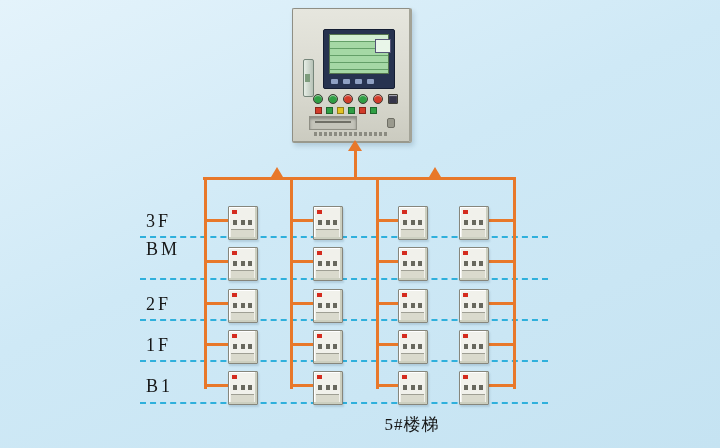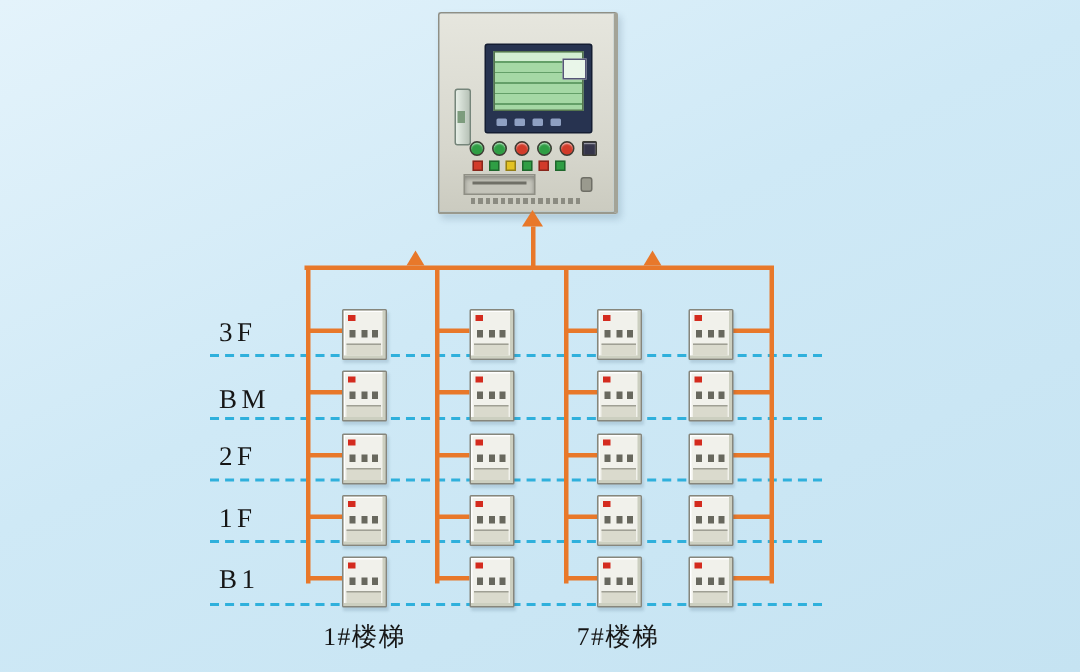--- a/index.html
+++ b/index.html
@@ -156,27 +156,26 @@
 
   <div class="arrow-up" style="left:348px;top:140px;"></div>
   <div class="vline" id="riser-main"></div>
 
   <div class="hline" id="bus-h"></div>
 
   <div class="arrow-up small" style="left:271px;top:167px;"></div>
   <div class="arrow-up small" style="left:429px;top:167px;"></div>
 
   <div class="floor-label" style="top:211px">3F</div>
-  <div class="floor-label" style="top:256px">BM</div>
+  <div class="floor-label" style="top:239px">BM</div>
   <div class="floor-label" style="top:294px">2F</div>
   <div class="floor-label" style="top:335px">1F</div>
   <div class="floor-label" style="top:376px">B1</div>
 
-  <div class="stair-label" style="left:197px">1#楼梯</div>
-  <div class="stair-label" style="left:366px">7#楼梯</div>
+  <div class="stair-label" style="left:366px">5#楼梯</div>
 
 <div class="floor-dash" style="top: 236px;"></div>
     <div class="floor-dash" style="top: 278px;"></div>
     <div class="floor-dash" style="top: 319px;"></div>
     <div class="floor-dash" style="top: 360px;"></div>
     <div class="floor-dash" style="top: 402px;"></div>
     <div class="vline" style="left: 204px; top: 178px; height: 211px;"></div>
     <div class="vline" style="left: 290px; top: 178px; height: 211px;"></div>
     <div class="vline" style="left: 376px; top: 178px; height: 211px;"></div>
     <div class="vline" style="left: 513px; top: 178px; height: 211px;"></div>

